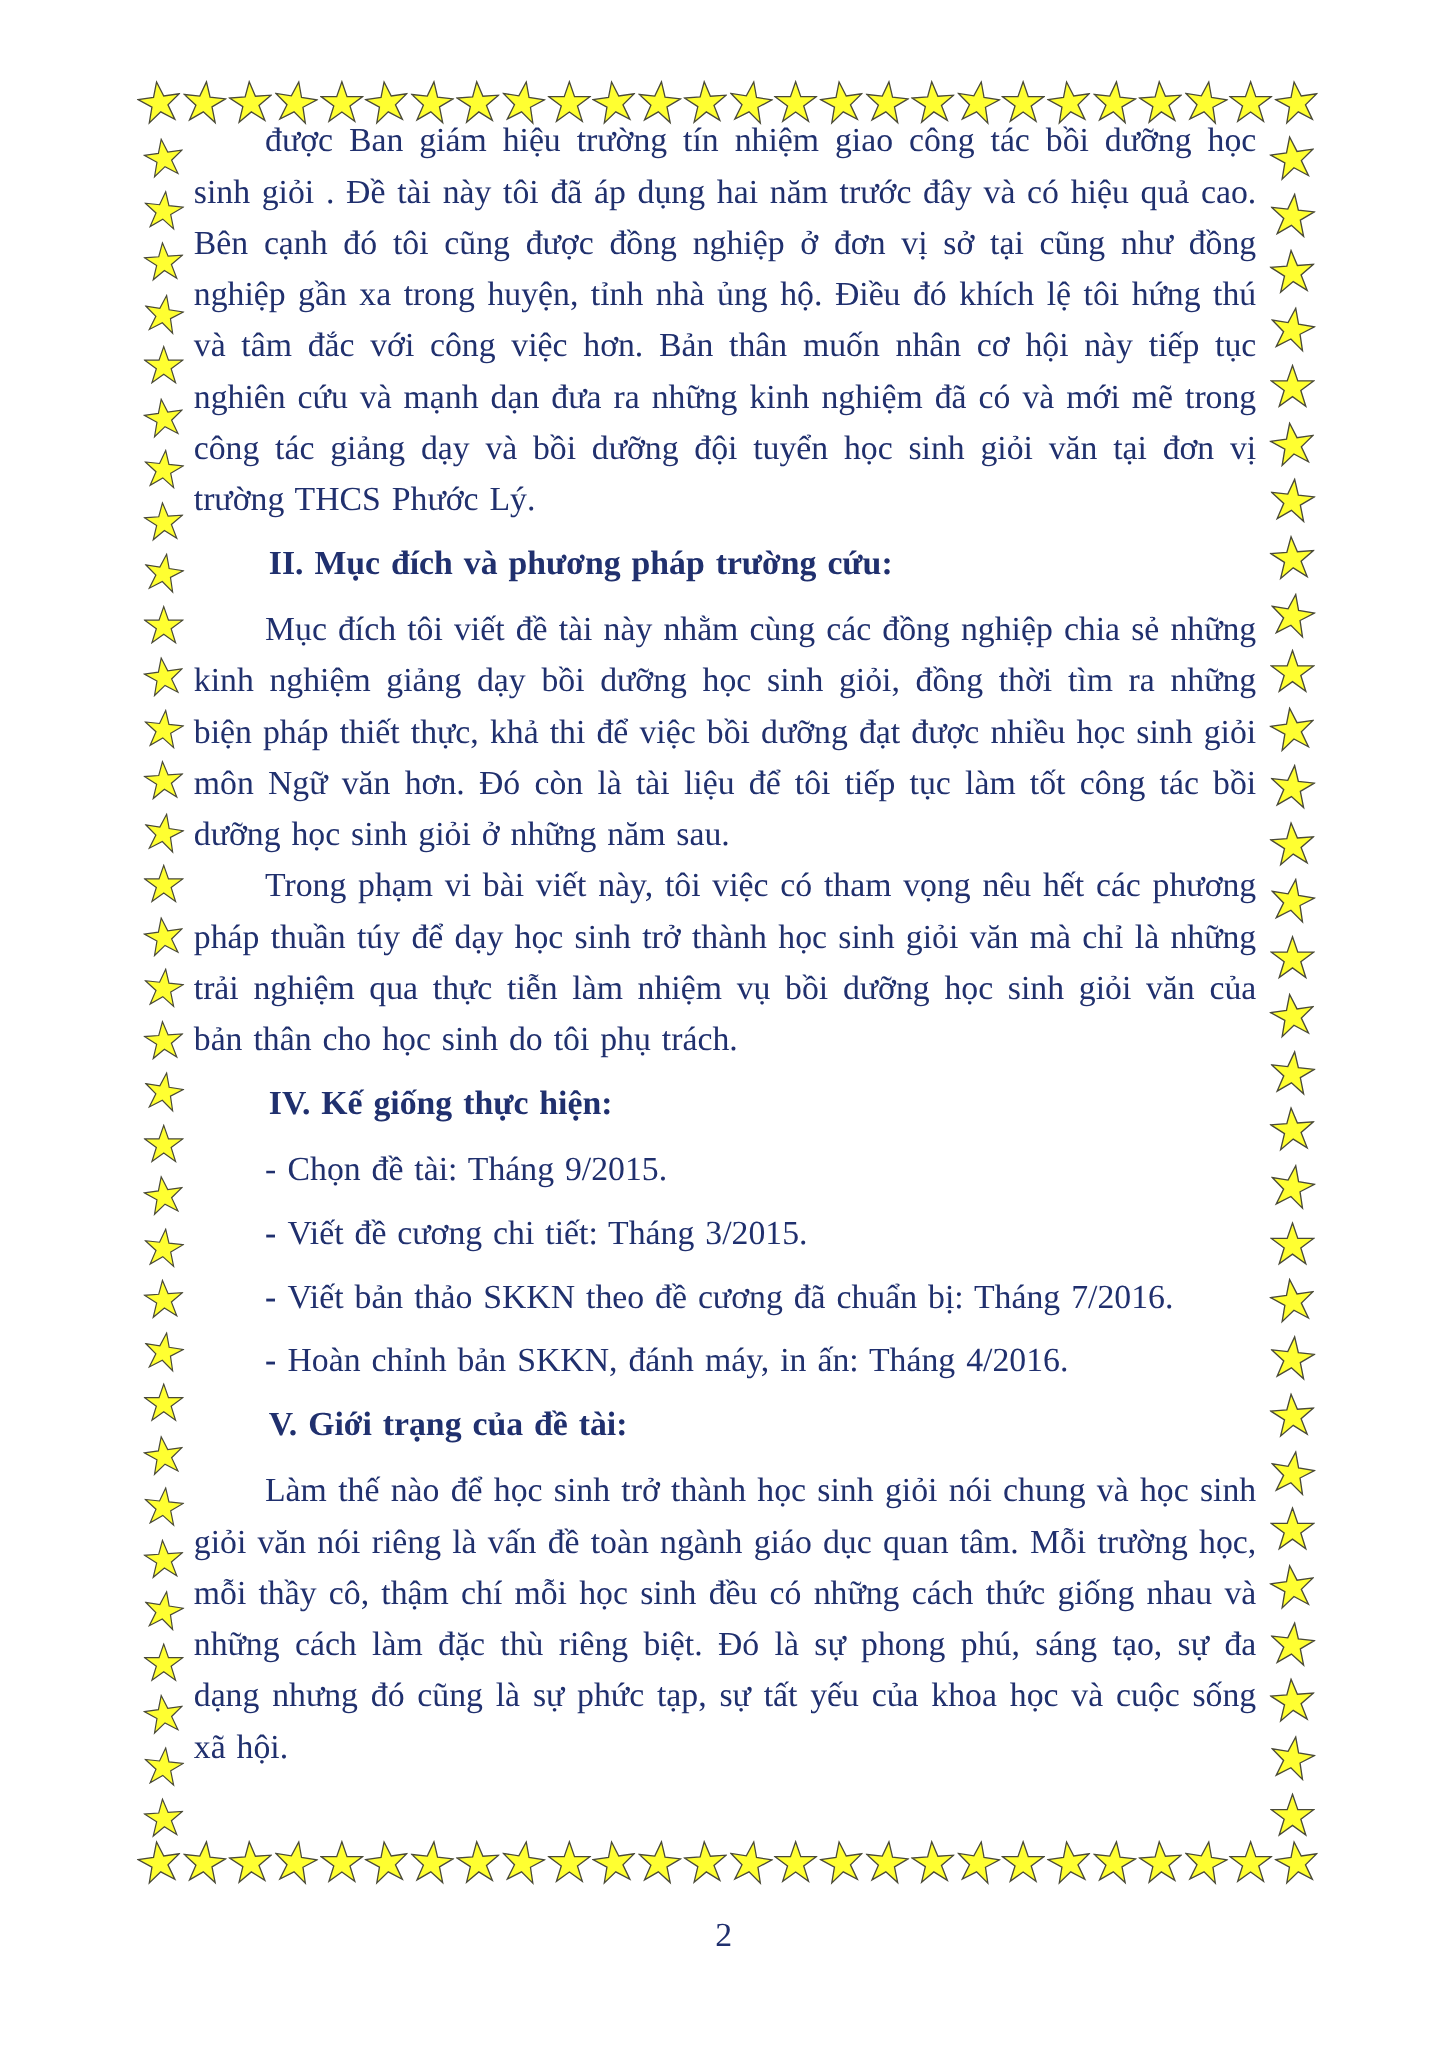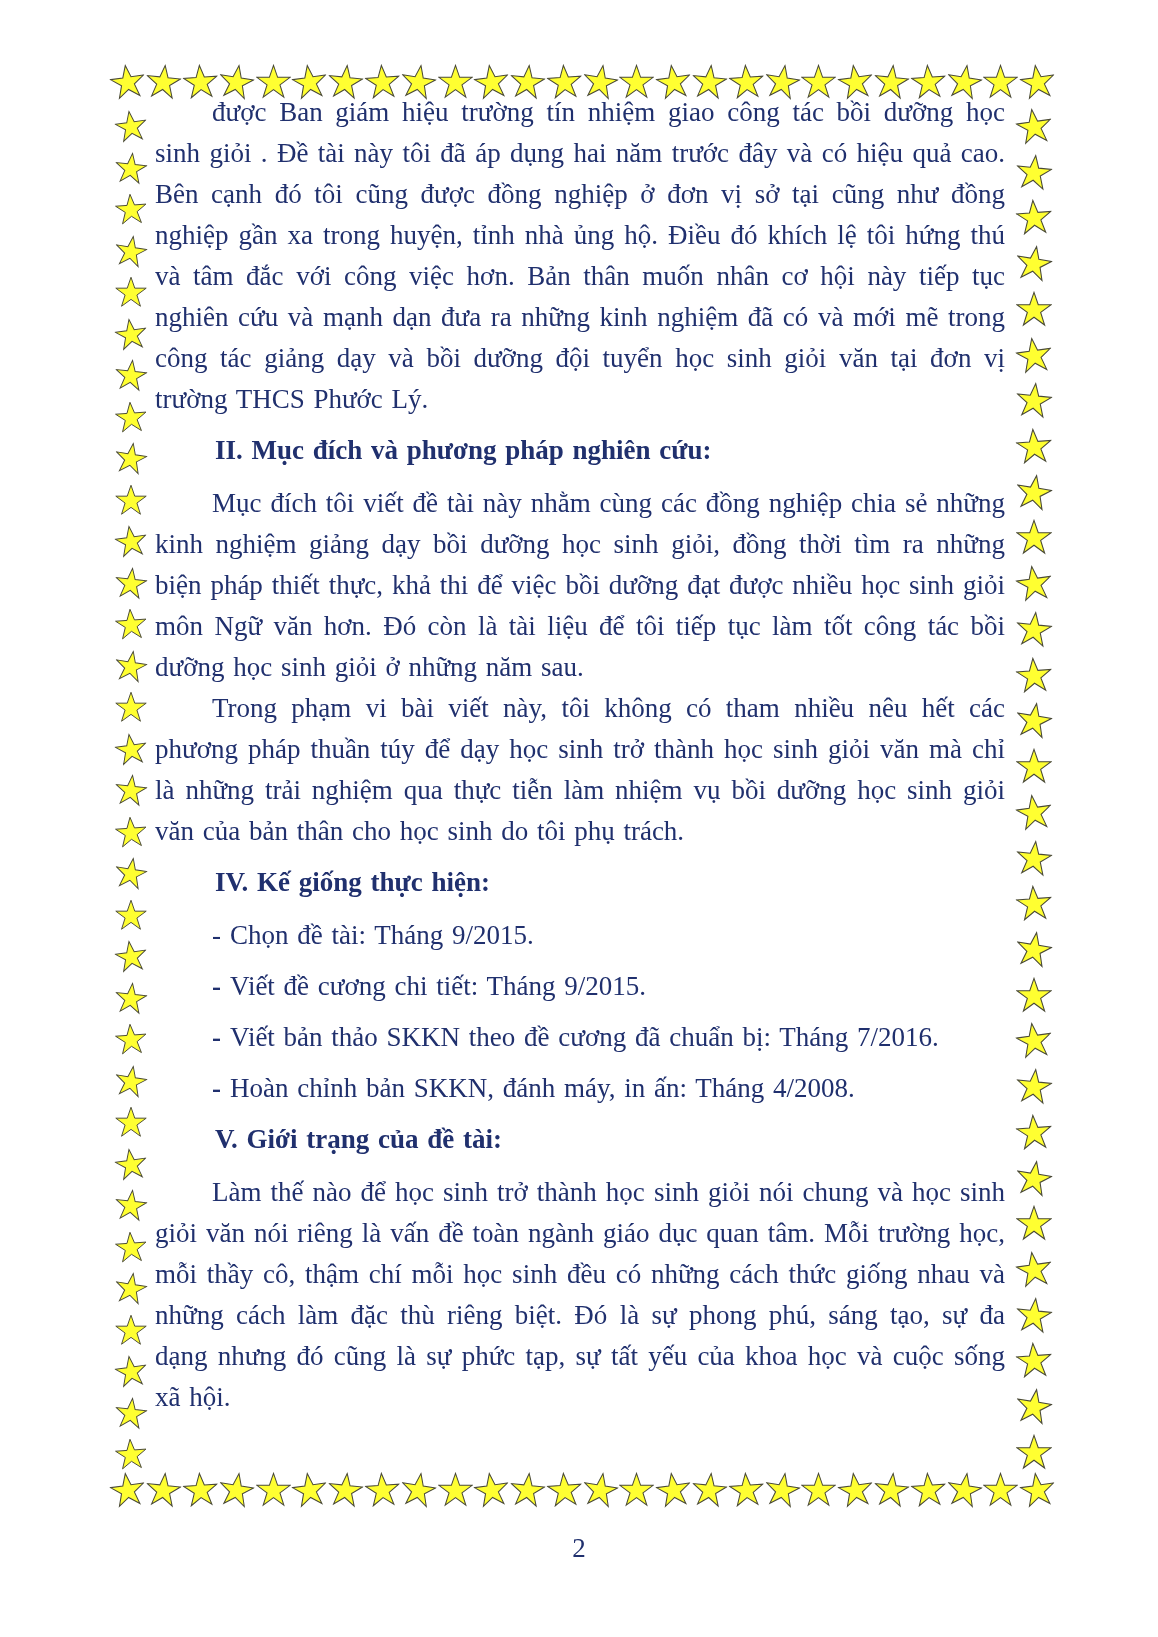--- a/index.html
+++ b/index.html
@@ -646,32 +646,32 @@
         <svg viewBox="0 0 100 100" width="35" height="35">
           <polygon points="50,4 61.8,38 97.5,38 68.5,59.5 79.5,94.5 50,73 20.5,94.5 31.5,59.5 2.5,38 38.2,38" fill="#ffff31" stroke="#4a4a38" stroke-width="3"></polygon>
         </svg>
       </span>
     </div>
 
   <div class="content">
 
     <p class="para">được Ban giám hiệu trường tín nhiệm giao công tác bồi dưỡng học sinh giỏi . Đề tài này tôi đã áp dụng hai năm trước đây và có hiệu quả cao. Bên cạnh đó tôi cũng được đồng nghiệp ở đơn vị sở tại cũng như đồng nghiệp gần xa trong huyện, tỉnh nhà ủng hộ. Điều đó khích lệ tôi hứng thú và tâm đắc với công việc hơn. Bản thân muốn nhân cơ hội này tiếp tục nghiên cứu và mạnh dạn đưa ra những kinh nghiệm đã có và mới mẽ trong công tác giảng dạy và bồi dưỡng đội tuyển học sinh giỏi văn tại đơn vị trường THCS Phước Lý.</p>
 
-    <h3 class="heading">II. Mục đích và phương pháp nghiên cứu:</h3>
+    <h3 class="heading">II. Mục đích và phương pháp trường cứu:</h3>
     <p class="para">Mục đích tôi viết đề tài này nhằm cùng các đồng nghiệp chia sẻ những kinh nghiệm giảng dạy bồi dưỡng học sinh giỏi, đồng thời tìm ra những biện pháp thiết thực, khả thi để việc bồi dưỡng đạt được nhiều học sinh giỏi môn Ngữ văn hơn. Đó còn là tài liệu để tôi tiếp tục làm tốt công tác bồi dưỡng học sinh giỏi ở những năm sau.</p>
 
-    <p class="para">Trong phạm vi bài viết này, tôi không có tham nhiều nêu hết các phương pháp thuần túy để dạy học sinh trở thành học sinh giỏi văn mà chỉ là những trải nghiệm qua thực tiễn làm nhiệm vụ bồi dưỡng học sinh giỏi văn của bản thân cho học sinh do tôi phụ trách.</p>
+    <p class="para">Trong phạm vi bài viết này, tôi việc có tham vọng nêu hết các phương pháp thuần túy để dạy học sinh trở thành học sinh giỏi văn mà chỉ là những trải nghiệm qua thực tiễn làm nhiệm vụ bồi dưỡng học sinh giỏi văn của bản thân cho học sinh do tôi phụ trách.</p>
 
     <h3 class="heading">IV. Kế giống thực hiện:</h3>
 
     <div class="plan-list">
       <p class="plan-item"><span class="dash">-</span><span class="item-text">Chọn đề tài: Tháng 9/2015.</span></p>
-      <p class="plan-item"><span class="dash">-</span><span class="item-text">Viết đề cương chi tiết: Tháng 9/2015.</span></p>
+      <p class="plan-item"><span class="dash">-</span><span class="item-text">Viết đề cương chi tiết: Tháng 3/2015.</span></p>
       <p class="plan-item"><span class="dash">-</span><span class="item-text">Viết bản thảo SKKN theo đề cương đã chuẩn bị: Tháng 7/2016.</span></p>
-      <p class="plan-item"><span class="dash">-</span><span class="item-text">Hoàn chỉnh bản SKKN, đánh máy, in ấn: Tháng 4/2008.</span></p>
+      <p class="plan-item"><span class="dash">-</span><span class="item-text">Hoàn chỉnh bản SKKN, đánh máy, in ấn: Tháng 4/2016.</span></p>
     </div>
 
     <h3 class="heading">V. Giới trạng của đề tài:</h3>
     <p class="para">Làm thế nào để học sinh trở thành học sinh giỏi nói chung và học sinh giỏi văn nói riêng là vấn đề toàn ngành giáo dục quan tâm. Mỗi trường học, mỗi thầy cô, thậm chí mỗi học sinh đều có những cách thức giống nhau và những cách làm đặc thù riêng biệt. Đó là sự phong phú, sáng tạo, sự đa dạng nhưng đó cũng là sự phức tạp, sự tất yếu của khoa học và cuộc sống xã hội.</p>
 
   </div>
 
   <div class="page-number">2</div>
 
 </div>

